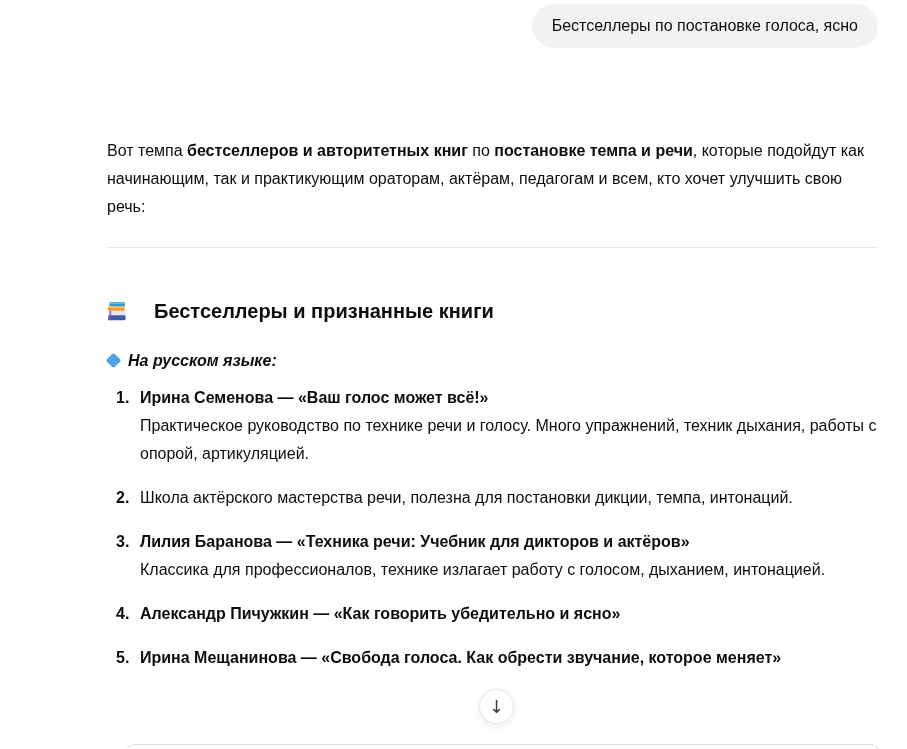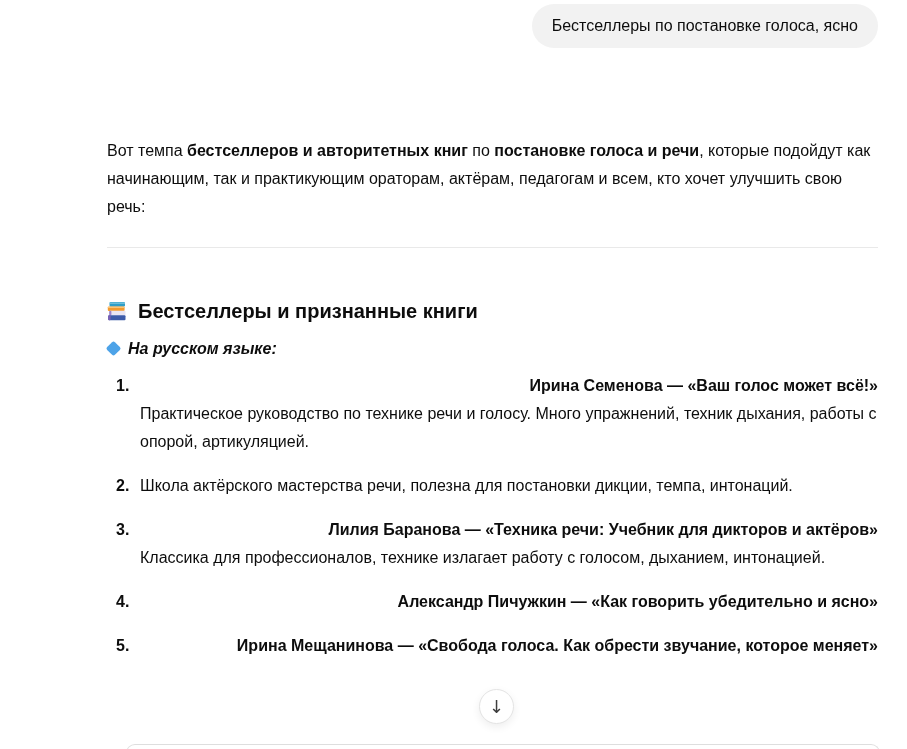--- a/index.html
+++ b/index.html
@@ -40,28 +40,28 @@
   .divider {
     border: none;
     border-top: 1px solid #e9e9e9;
     margin: 26px 0 0 0;
     height: 0;
   }
   .heading {
     margin-top: 50px;
     display: flex;
     align-items: center;
-    gap: 10px;
+    gap: 26px;
     font-size: 20px;
     font-weight: 700;
     line-height: 27px;
   }
   .books-icon { flex: none; display: inline-flex; }
   .subheading {
-    margin-top: 13px;
+    margin-top: 25px;
     display: flex;
     align-items: center;
     gap: 9px;
     font-size: 16px;
     font-weight: 700;
     font-style: italic;
     line-height: 21px;
     padding-left: 1px;
   }
   .diamond {
@@ -79,21 +79,21 @@
     margin-bottom: 16px;
     font-size: 16px;
     line-height: 28px;
   }
   .book-number {
     position: absolute;
     left: 9px;
     top: 0;
     font-weight: 700;
   }
-  .book-title { font-weight: 700; text-align: right; }
+  .book-title { font-weight: 700; }
   .book-desc { font-weight: 400; }
   .scroll-btn {
     position: absolute;
     left: 479px;
     top: 689px;
     width: 35px;
     height: 35px;
     border-radius: 50%;
     background: #ffffff;
     border: 1px solid #e4e4e4;
@@ -125,21 +125,21 @@
 <body>
 
 <div class="content">
 
   <div class="bubble-row">
     <div class="bubble">
       <span>Бестселлеры по постановке голоса, ясно</span>
     </div>
   </div>
 
-  <p class="intro"><span>Вот темпа </span><span class="b">бестселлеров и авторитетных книг</span><span> по </span><span class="b">постановке голоса и речи</span><span>, которые подойдут как начинающим, так и практикующим ораторам, актёрам, педагогам и всем, кто хочет улучшить свою речь:</span></p>
+  <p class="intro"><span>Вот темпа </span><span class="b">бестселлеров и авторитетных книг</span><span> по </span><span class="b">постановке темпа и речи</span><span>, которые подойдут как начинающим, так и практикующим ораторам, актёрам, педагогам и всем, кто хочет улучшить свою речь:</span></p>
 
   <hr class="divider">
 
   <div class="heading">
     <span class="books-icon">
       <svg width="21" height="21" viewBox="0 0 21 21" aria-hidden="true">
         <rect x="2.5" y="1" width="15.5" height="4.6" rx="1" fill="#2f9ec7"></rect>
         <rect x="2.5" y="1.6" width="15.5" height="1.1" fill="#8ed2e8" opacity="0.9"></rect>
         <rect x="0.8" y="5.4" width="16.8" height="4.6" rx="1" fill="#f49b2e"></rect>
         <rect x="0.8" y="6" width="16.8" height="1" fill="#fbc97e" opacity="0.9"></rect>

